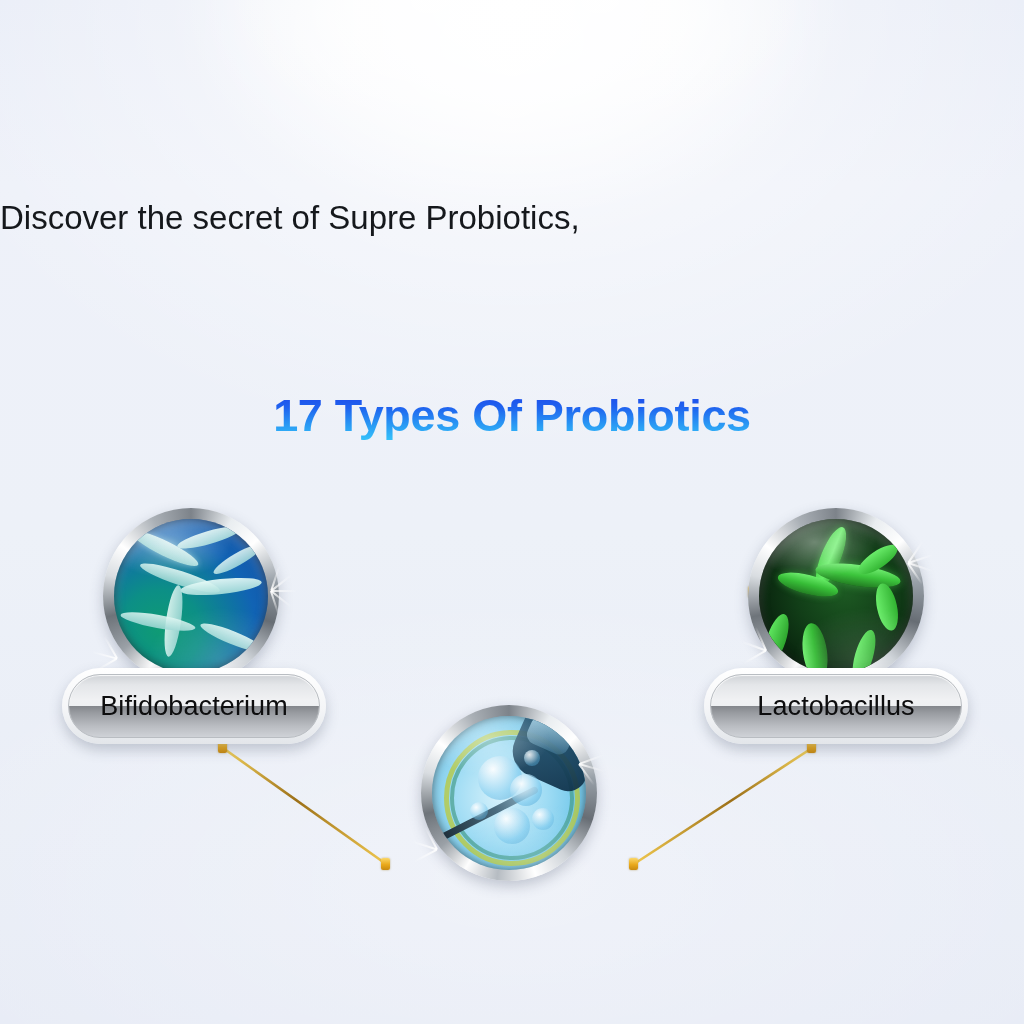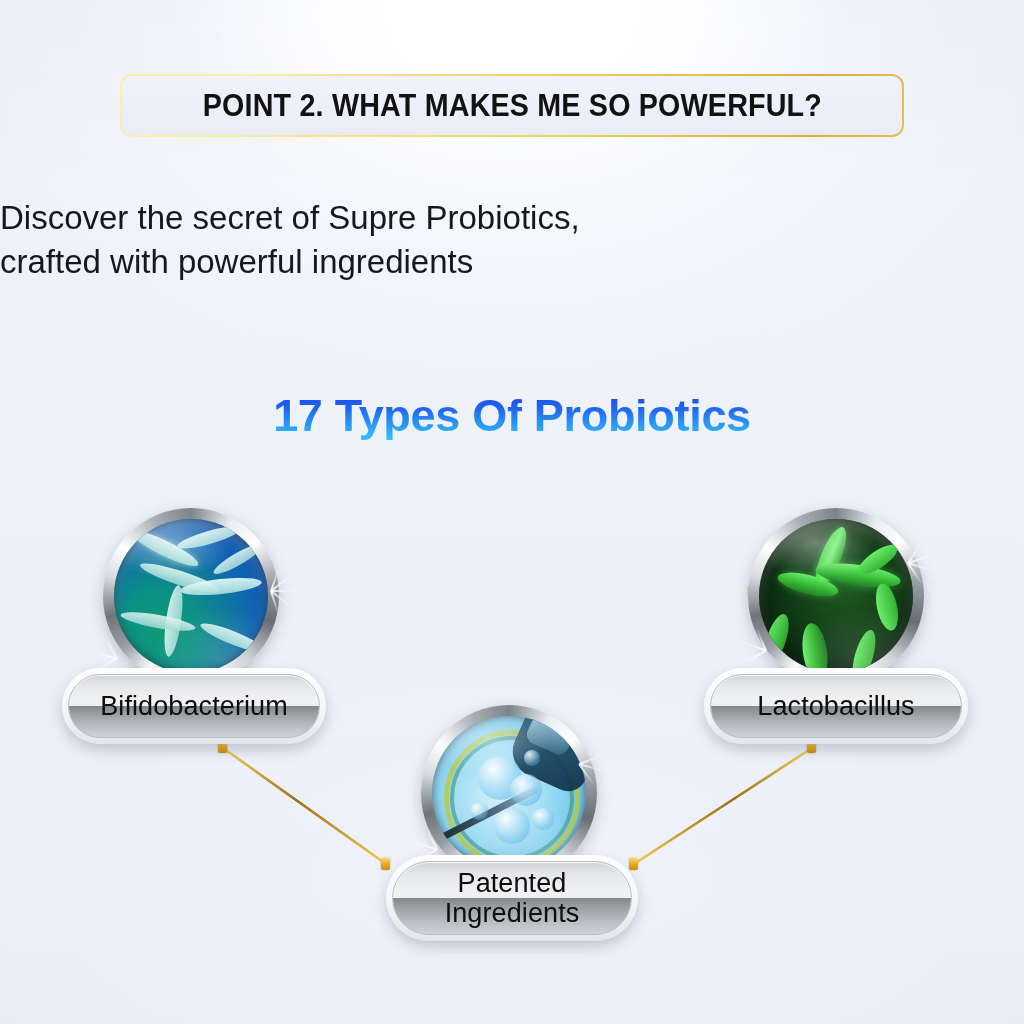--- a/index.html
+++ b/index.html
@@ -116,29 +116,23 @@
   .pill-label{
     color:#0d0d0e;font-size:27px;font-weight:400;line-height:30px;
     text-align:center;white-space:pre-line;letter-spacing:.1px;
   }
 </style>
 </head>
 <body>
 
 <div id="stage">
 
-  <div class="banner">
-    <div class="banner-inner">
-      <div class="banner-title">POINT 2. WHAT MAKES ME SO POWERFUL?</div>
-    </div>
-  </div>
 
   <div class="lede">
     <div>Discover the secret of Supre Probiotics,</div>
-    <div>crafted with powerful ingredients</div>
   </div>
 
   <div class="headline">17 Types Of Probiotics</div>
 
   <svg class="wires" viewBox="0 0 1024 1024">
     <defs>
       <linearGradient id="wireH" x1="0" y1="0" x2="1" y2="0">
         <stop offset="0%" stop-color="#f2cf58"></stop>
         <stop offset="22%" stop-color="#e7b93a"></stop>
         <stop offset="50%" stop-color="#8c6416"></stop>
@@ -255,20 +249,14 @@
       <span class="pill-label">Lactobacillus</span>
     </div>
   </div>
 
   <div class="pill" style="left:62px;top:668px;width:264px;height:76px;">
     <div class="pill-face">
       <span class="pill-label">Bifidobacterium</span>
     </div>
   </div>
 
-  <div class="pill" style="left:386px;top:855px;width:252px;height:86px;">
-    <div class="pill-face">
-      <span class="pill-label">Patented
-Ingredients</span>
-    </div>
-  </div>
 
 </div>
 
 </body></html>

